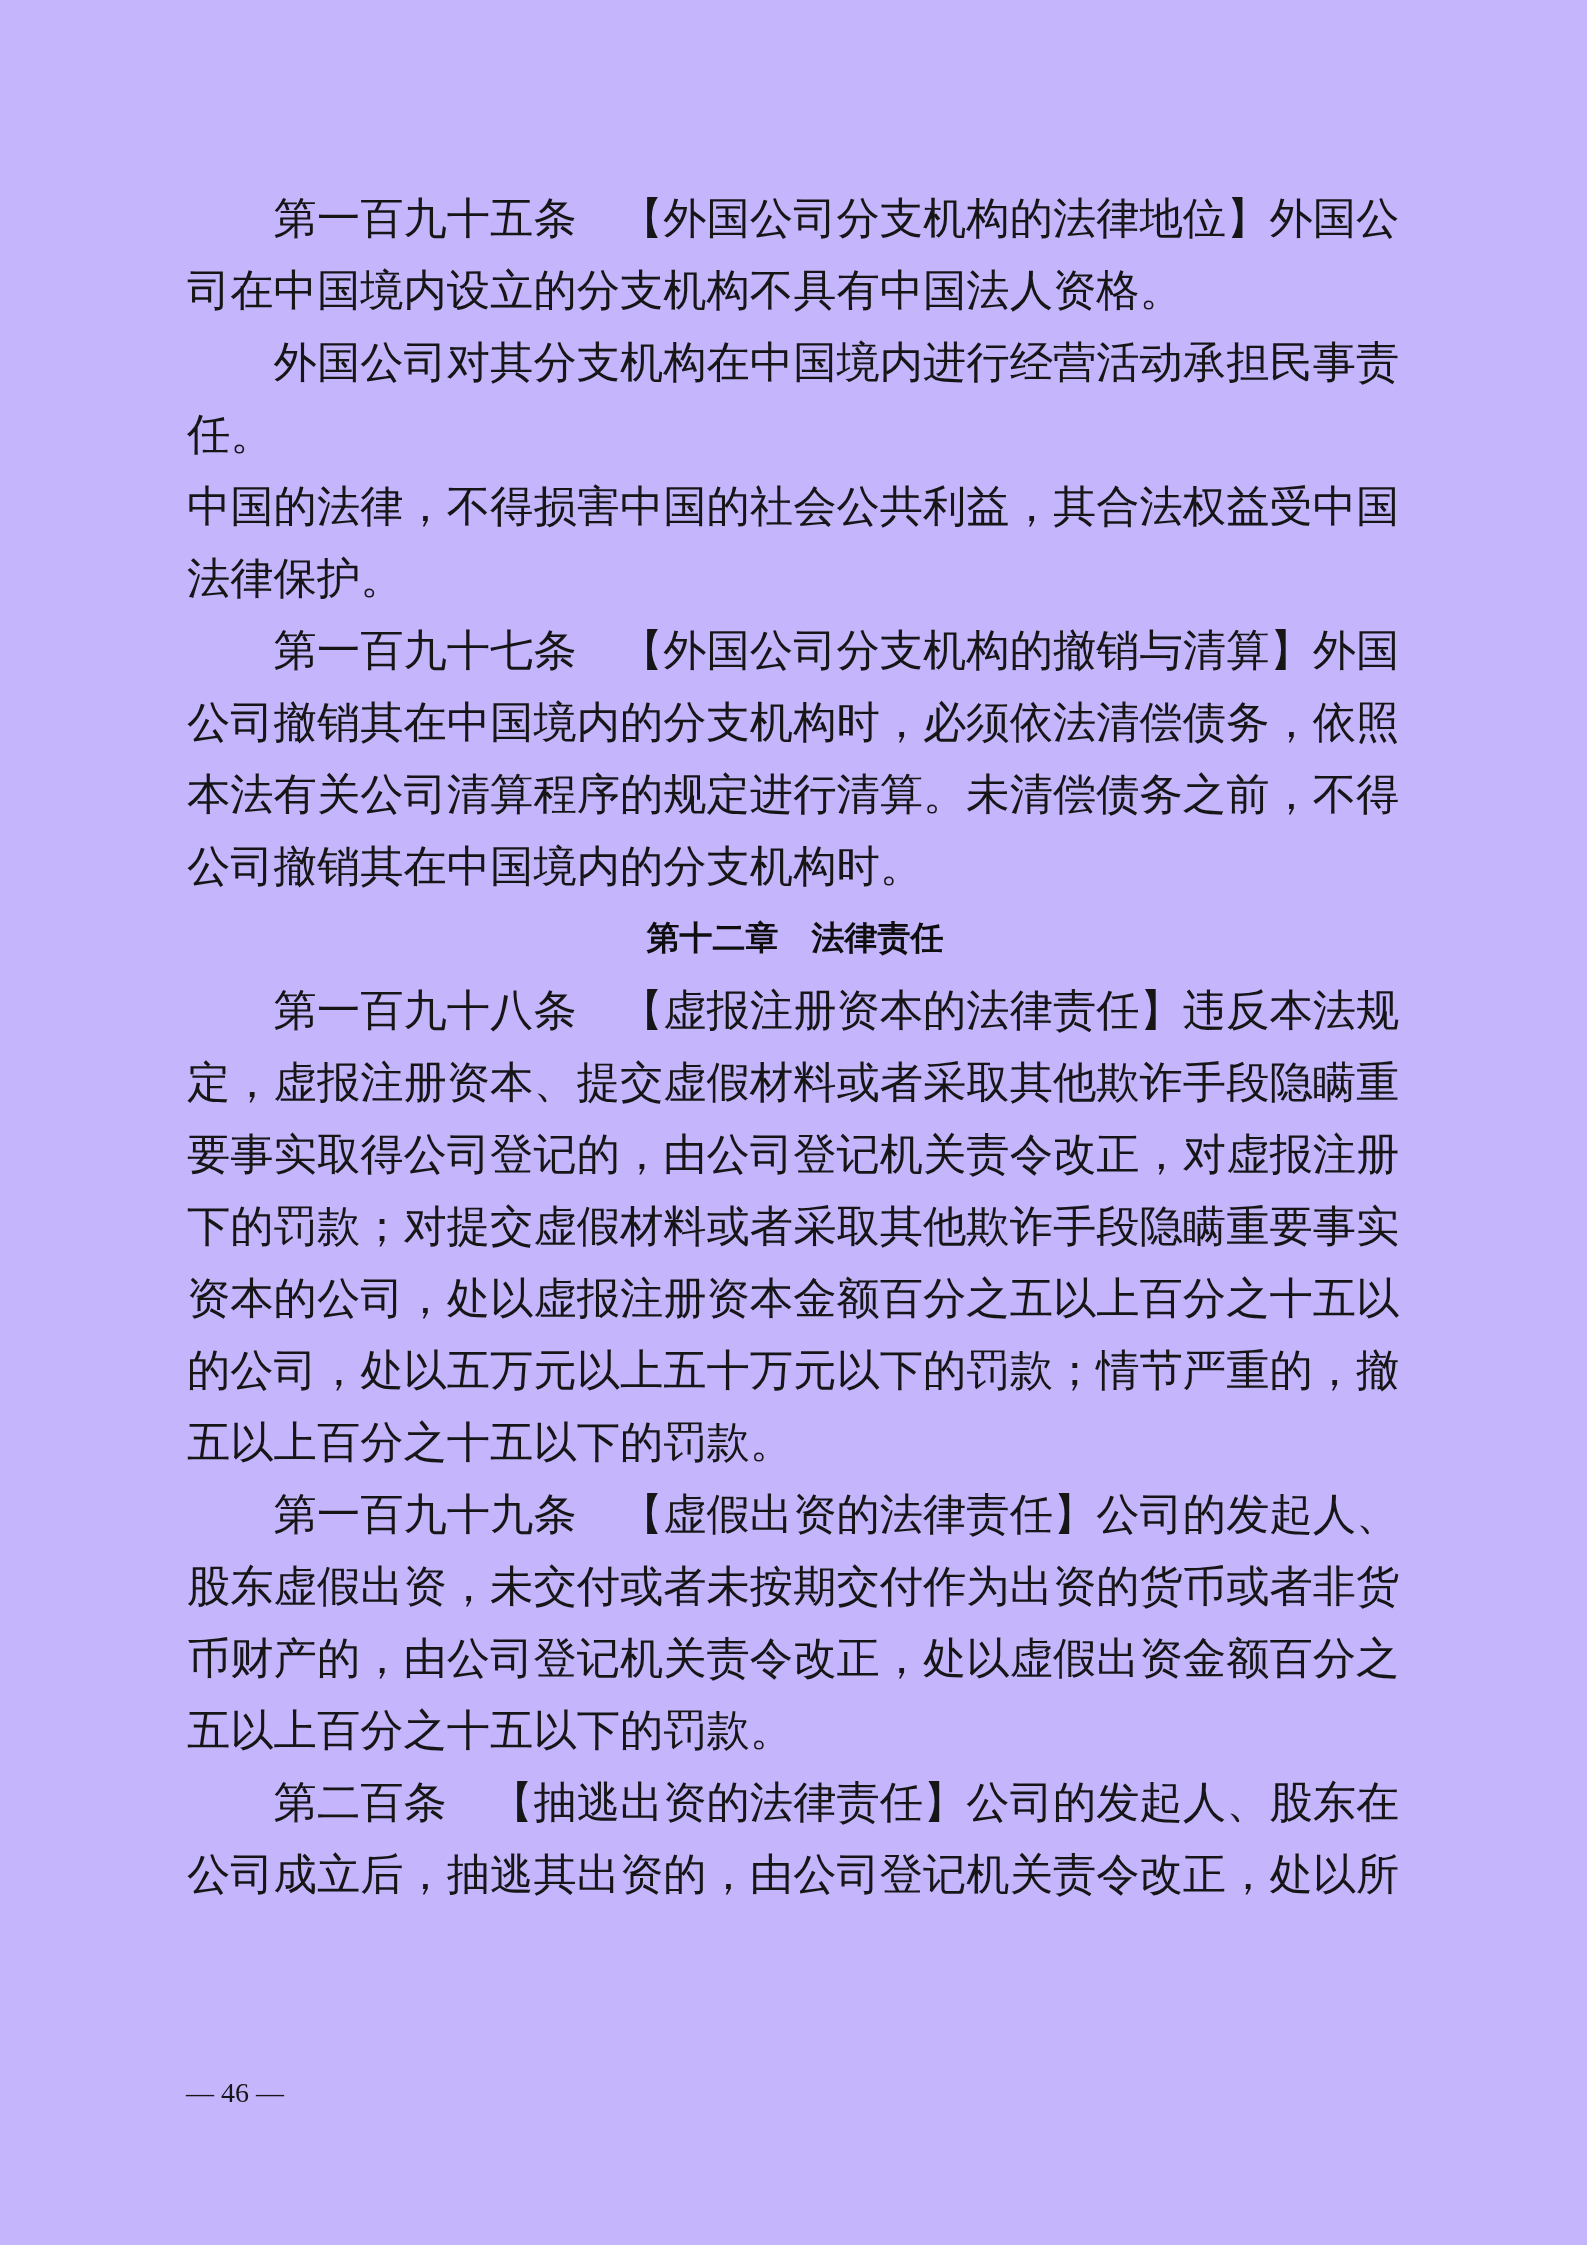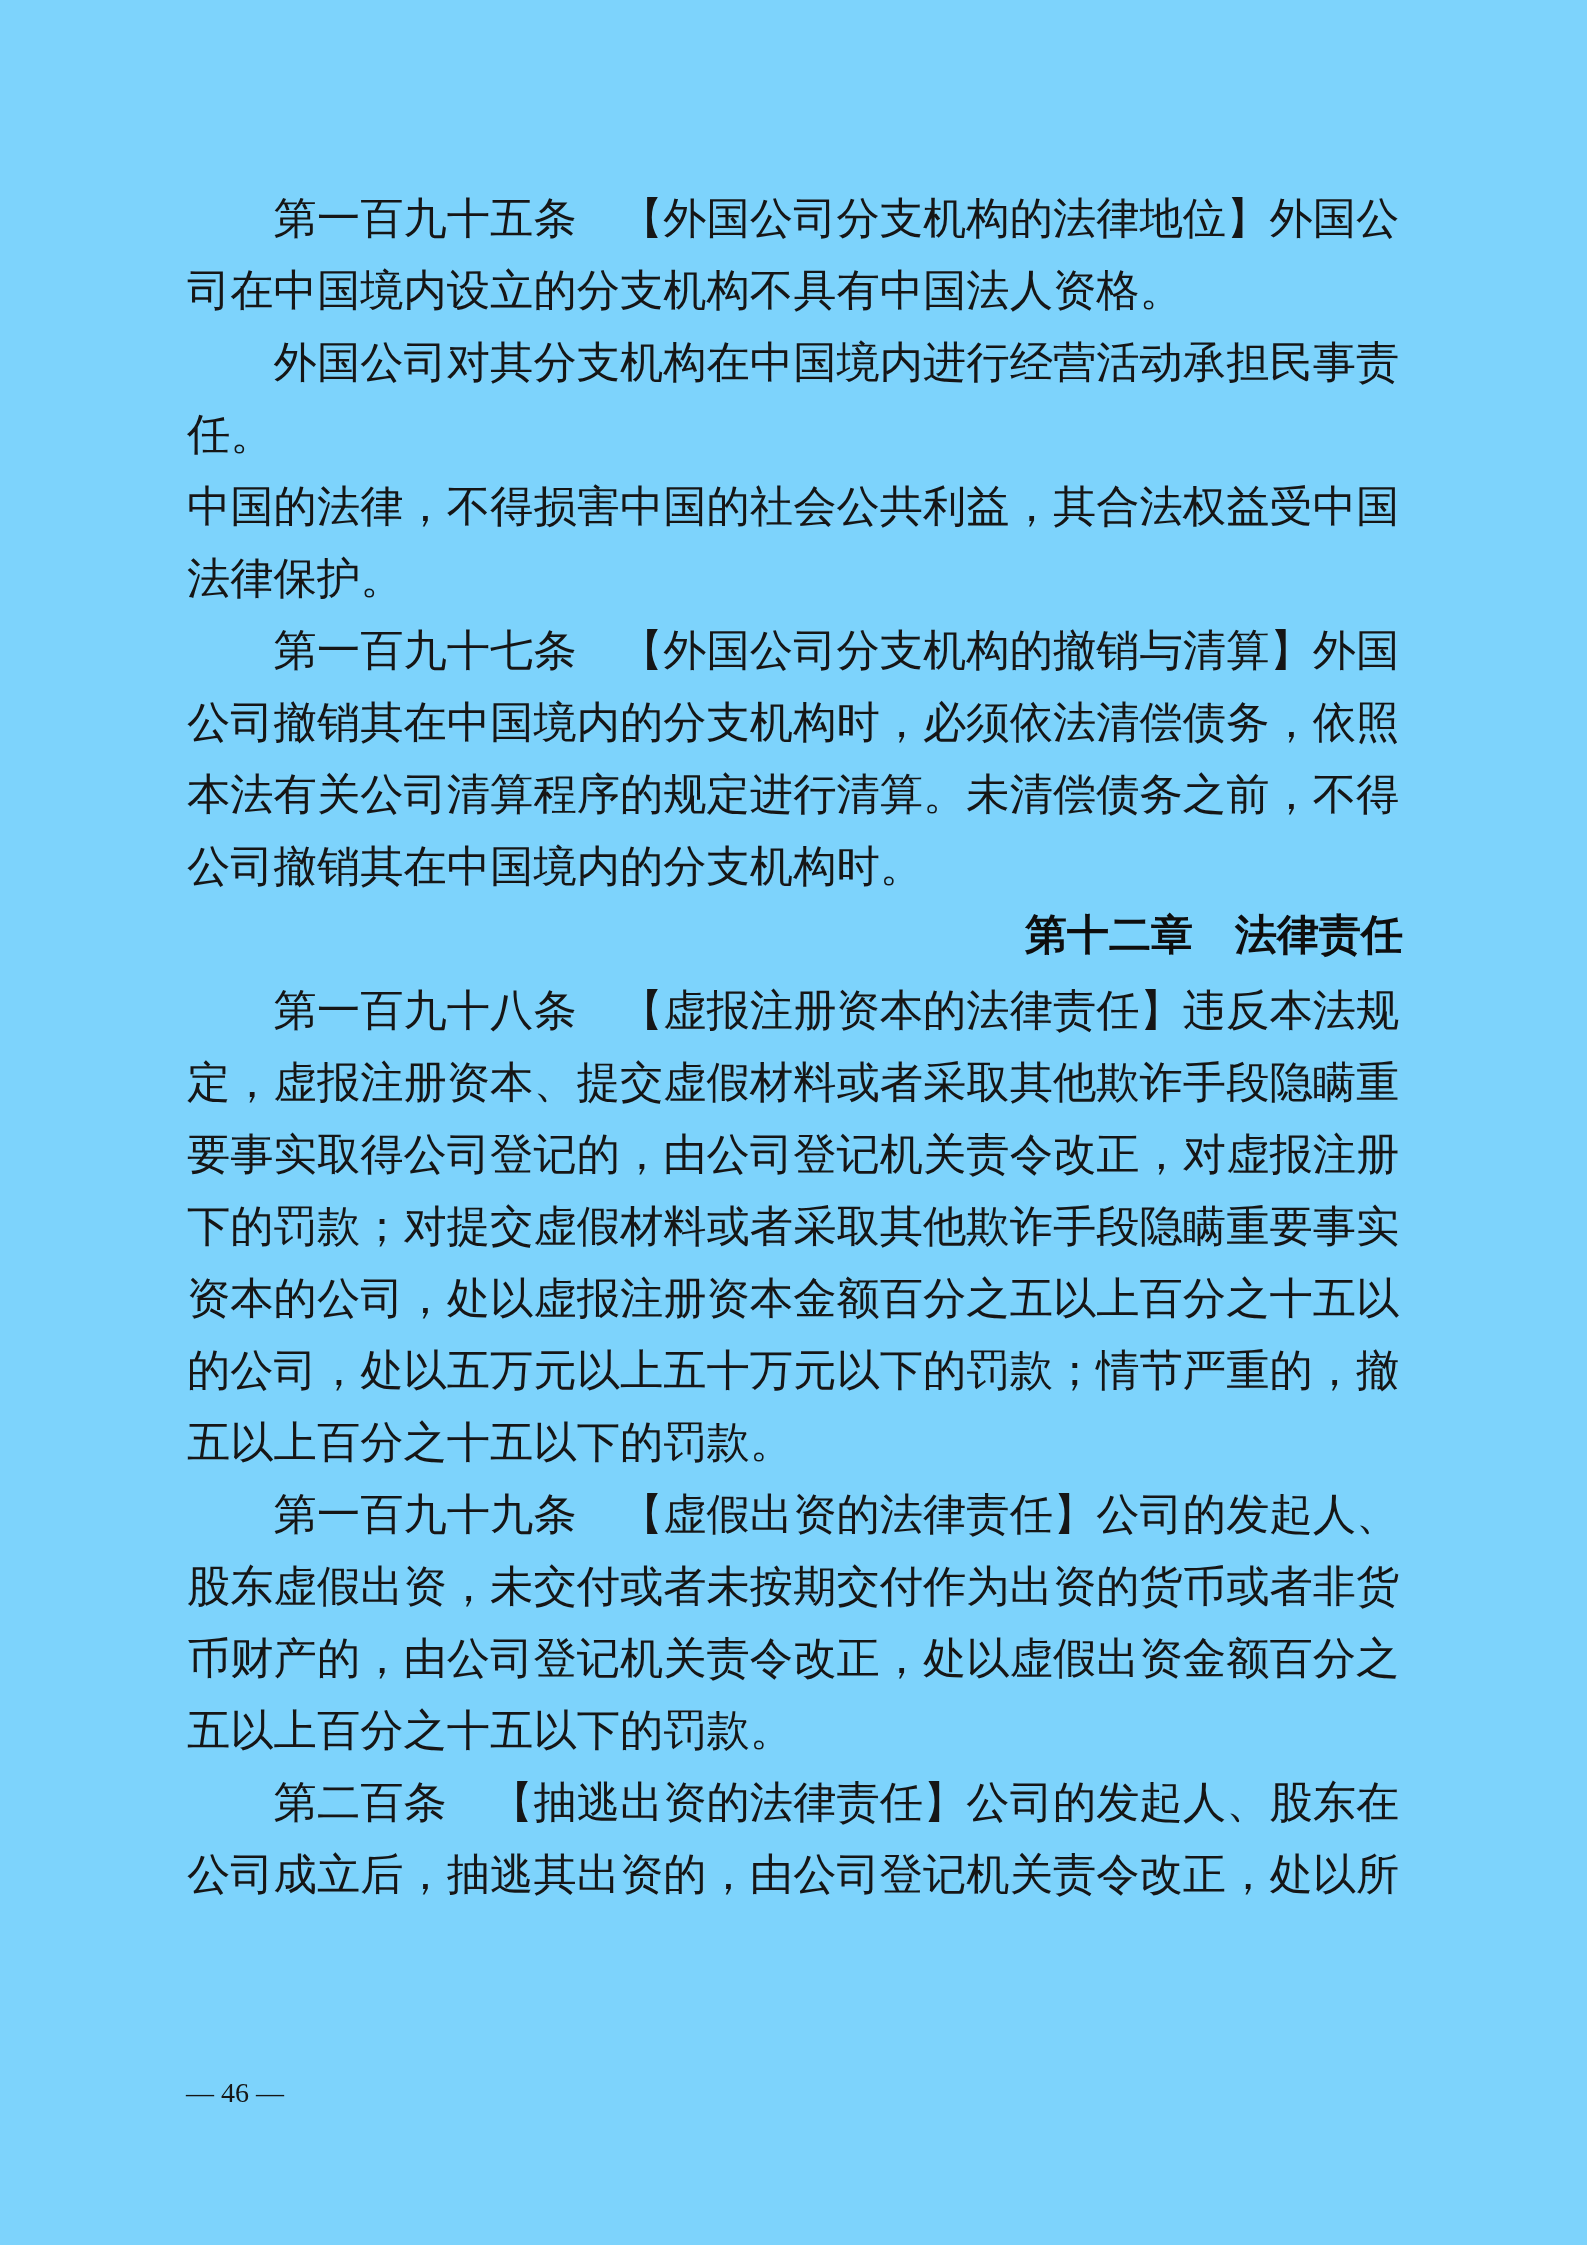--- a/index.html
+++ b/index.html
@@ -9,44 +9,44 @@
   body {
     width: 1587px;
     height: 2245px;
     background: #ffffff;
     position: relative;
     overflow: hidden;
   }
   .page {
     position: absolute;
     inset: 0;
-    background: #7dd3fc;
+    background: #c4b5fd;
   }
   .document-body {
     position: absolute;
     left: 187px;
     top: 182px;
     width: 1216px;
   }
   .text-line {
     font-family: "Liberation Serif", "DejaVu Serif", serif;
     font-size: 43.3px;
     line-height: 72px;
     height: 72px;
     white-space: pre;
     color: #161616;
     letter-spacing: 0;
   }
   .chapter-heading {
-    font-family: Liberation Mono, monospace;
+    font-family: Liberation Sans, sans-serif;
     font-weight: 700;
-    font-size: 42px;
+    font-size: 33px;
     line-height: 72px;
     height: 72px;
-    text-align: right;
+    text-align: center;
     white-space: pre;
     color: #0e0e0e;
   }
   .page-number {
     position: absolute;
     left: 186px;
     top: 2068px;
     font-family: "Liberation Serif", "DejaVu Serif", serif;
     font-size: 28px;
     line-height: 50px;

